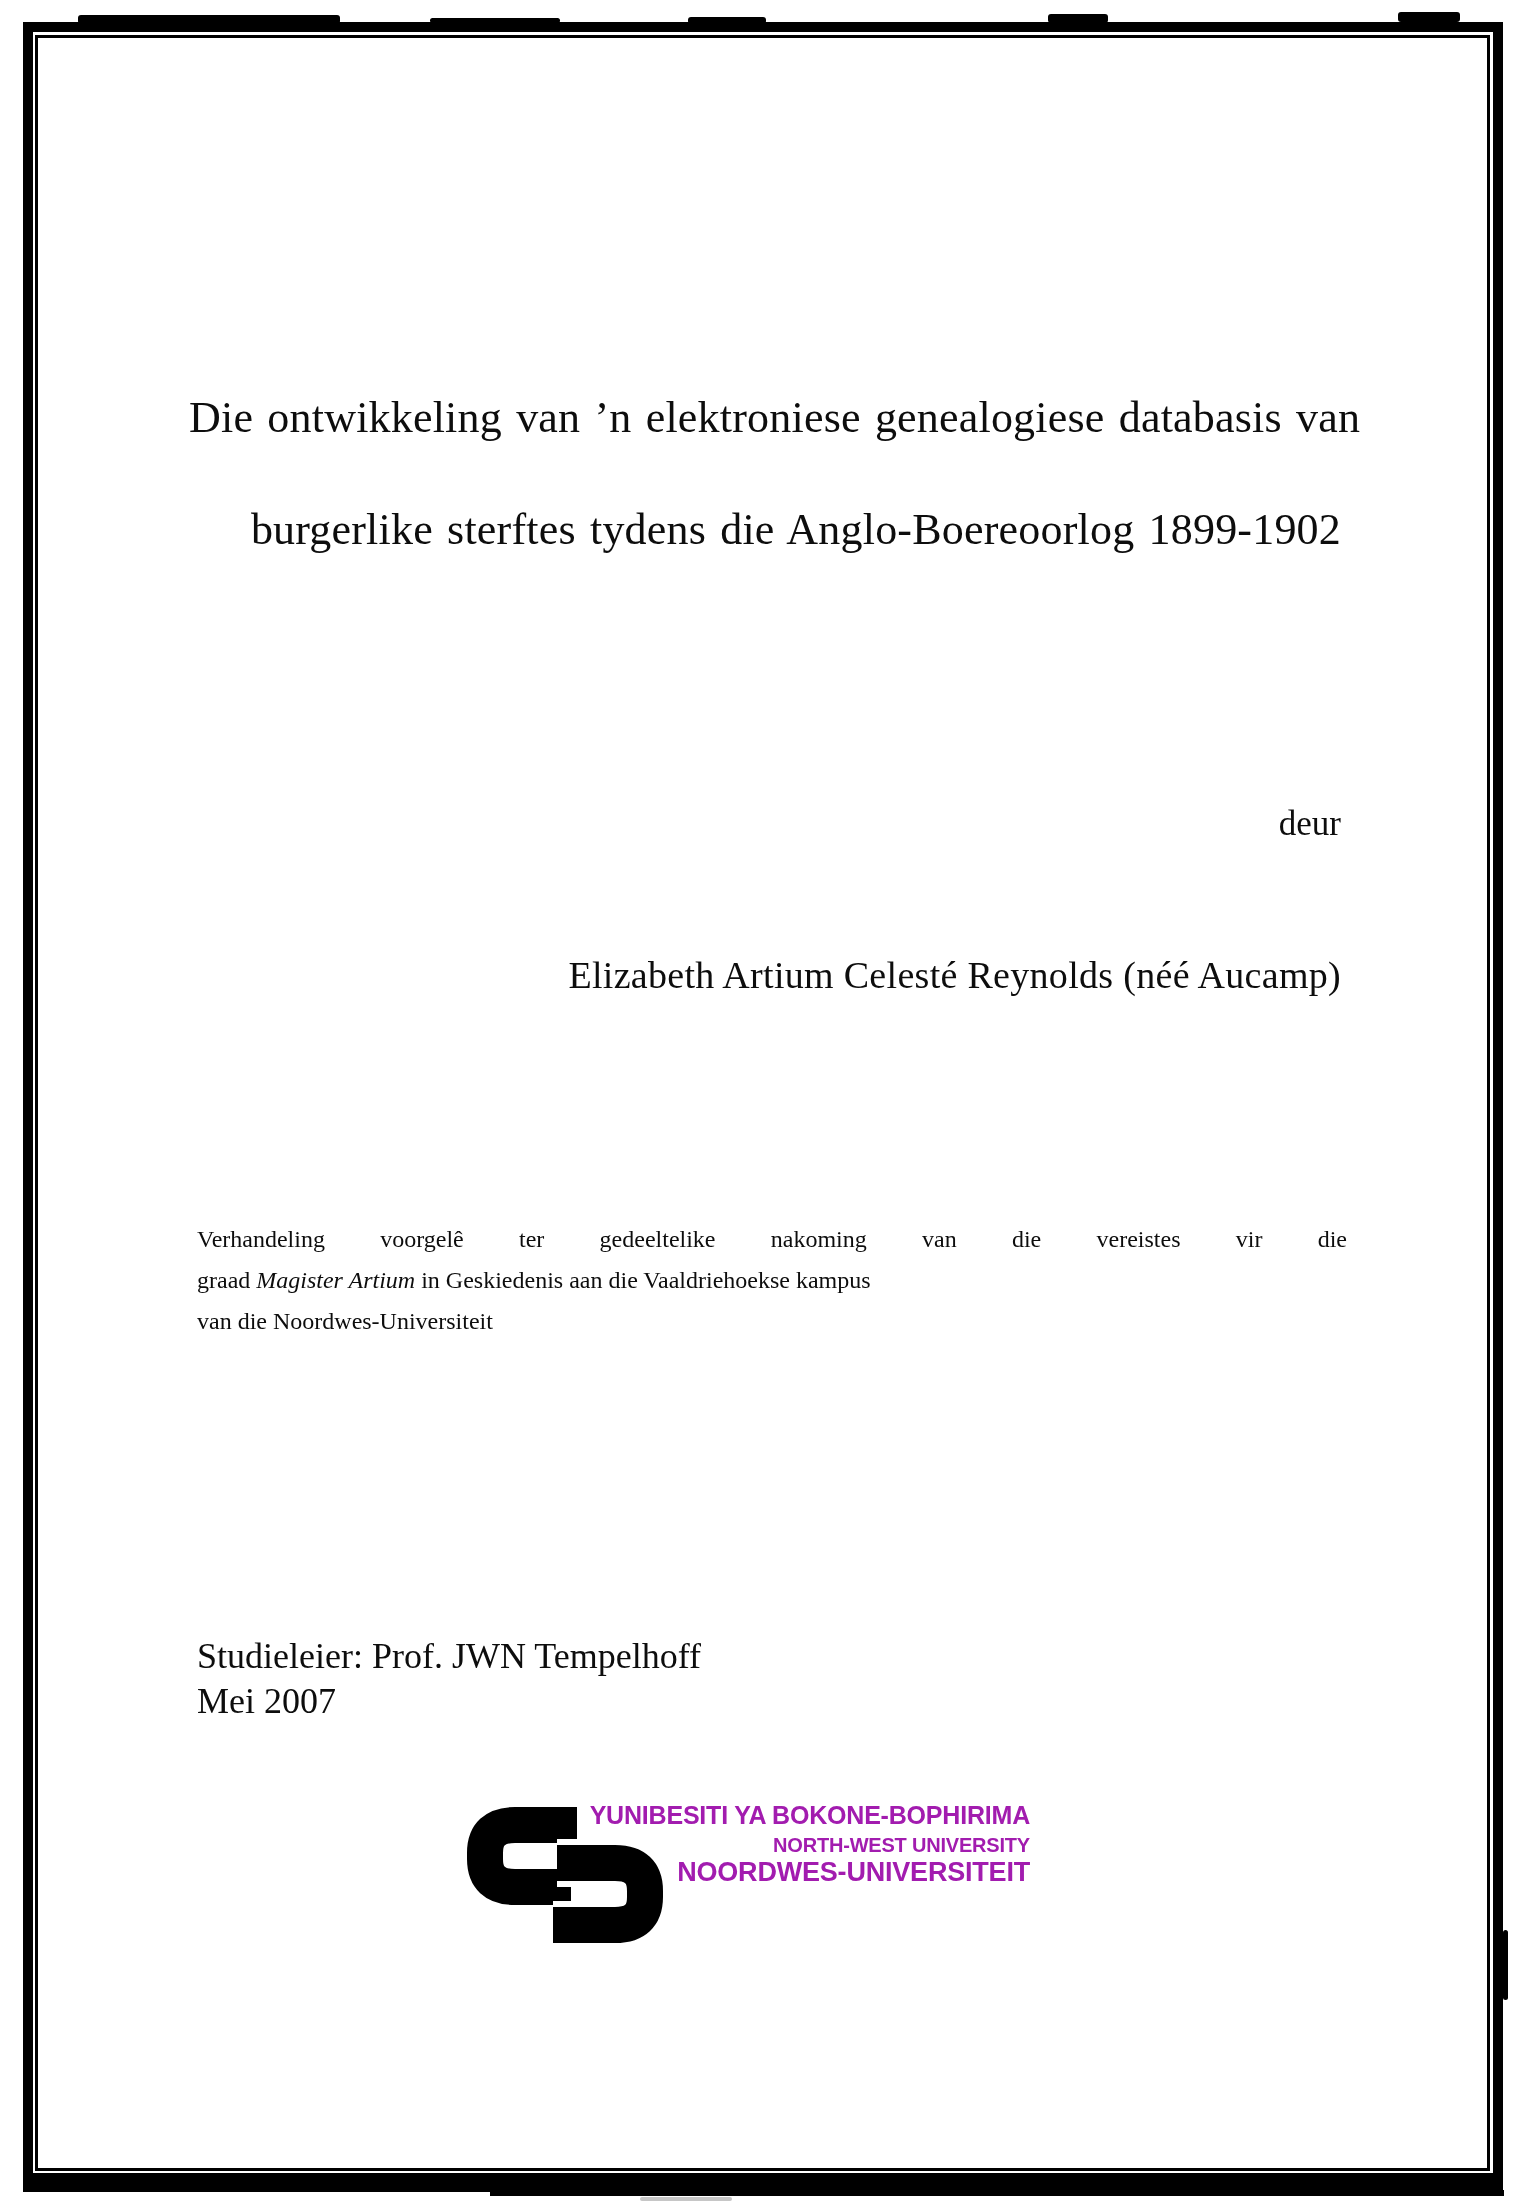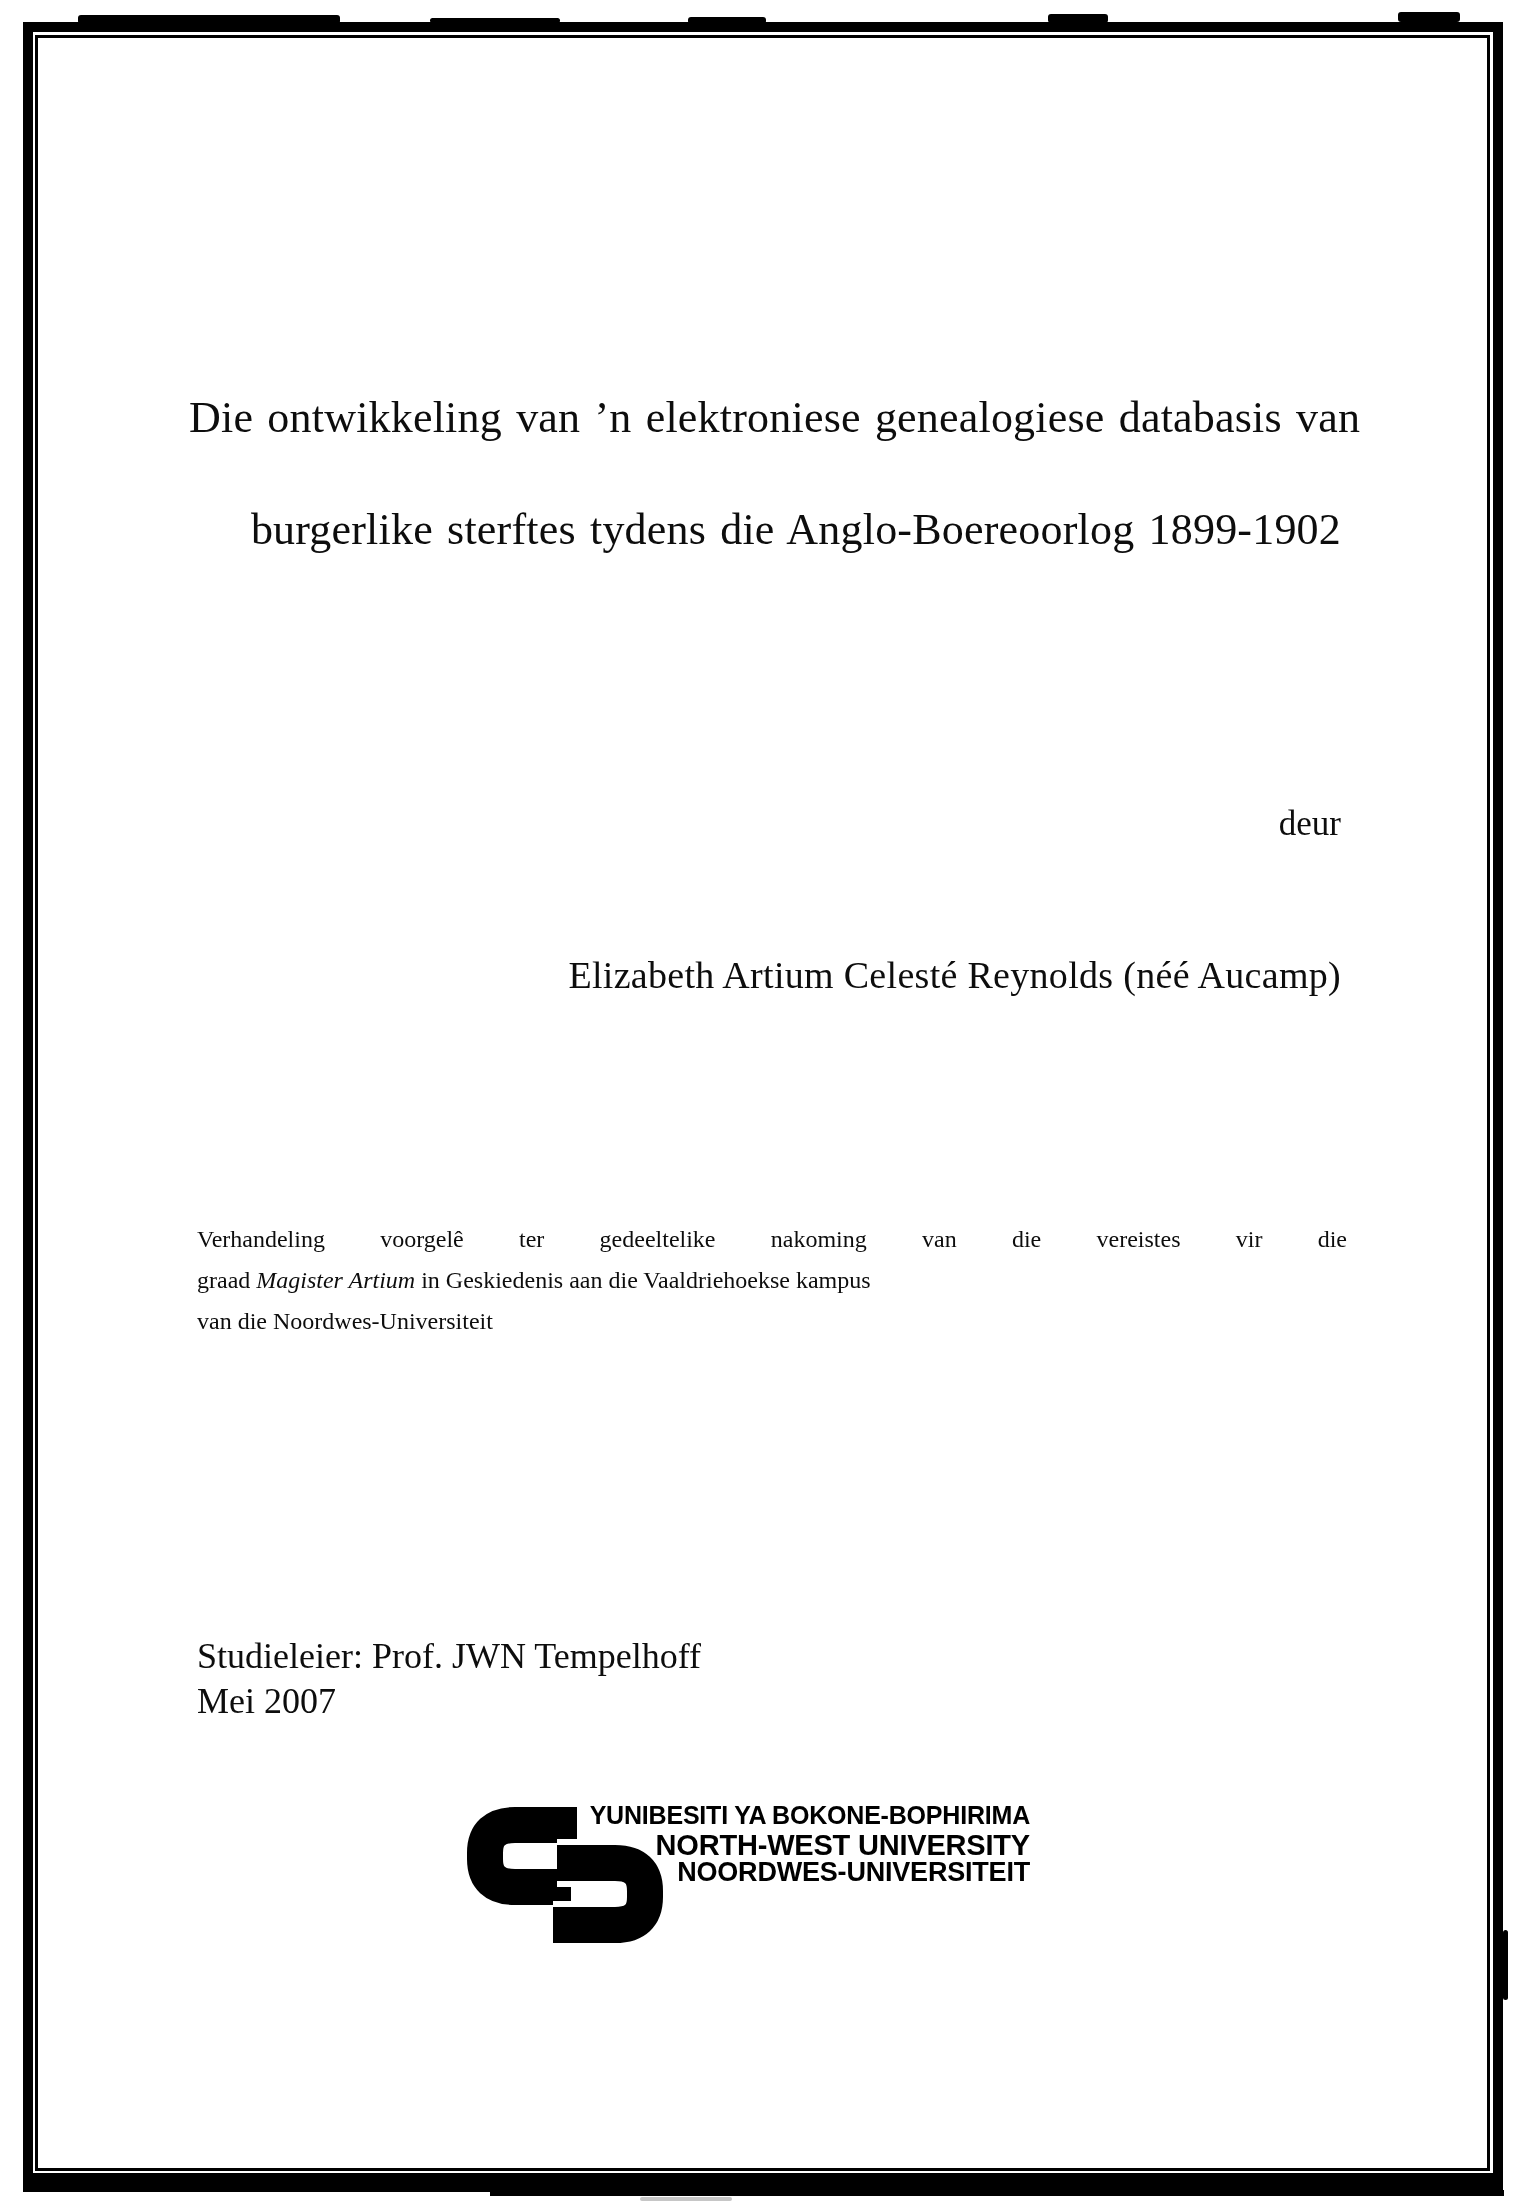--- a/index.html
+++ b/index.html
@@ -42,25 +42,25 @@
     position:absolute;left:197px;top:1634px;
     font-size:36px;line-height:45px;white-space:nowrap;
   }
 
   
   .logo-mark{position:absolute;left:467px;top:1805px;width:196px;height:140px;}
   .logo-text{
     position:absolute;left:560px;top:1799px;width:470px;
     text-align:right;
     font-family:"Liberation Sans","DejaVu Sans",sans-serif;
-    font-weight:bold;color:#000000;white-space:nowrap;
+    font-weight:bold;color:#a21caf;white-space:nowrap;
     letter-spacing:-0.2px;
   }
   .logo-text .l1{font-size:25px;line-height:33px;}
-  .logo-text .l2{font-size:29px;line-height:27px;}
+  .logo-text .l2{font-size:20px;line-height:27px;}
   .logo-text .l3{font-size:27px;line-height:27px;}
 </style>
 </head>
 <body>
 
 <div class="frame-outer"></div>
 <div class="frame-inner"></div>
 
 <div class="scan-streak" style="left:78px;top:15px;width:262px;height:9px;"></div>
 <div class="scan-streak" style="left:430px;top:18px;width:130px;height:5px;"></div>

